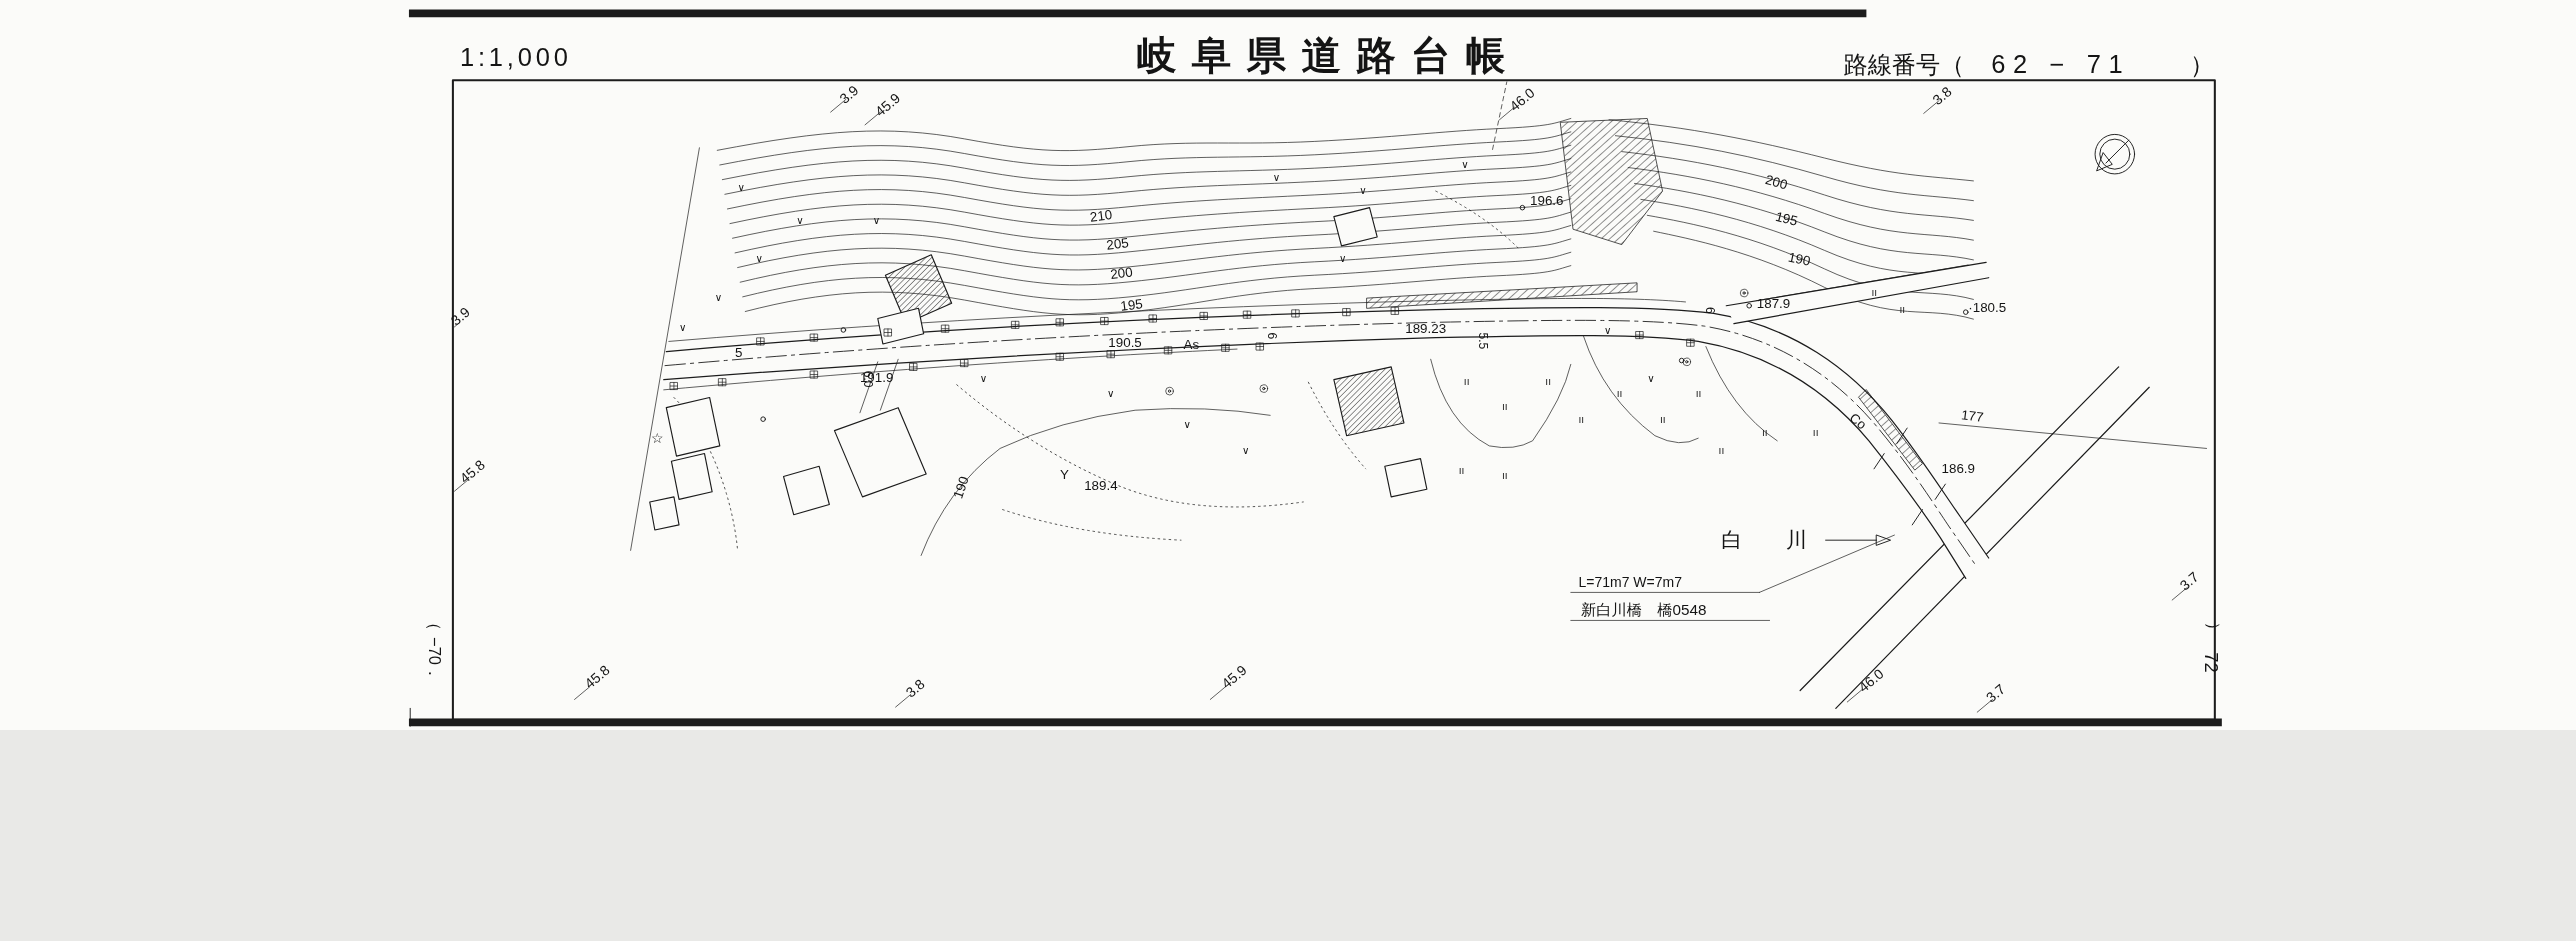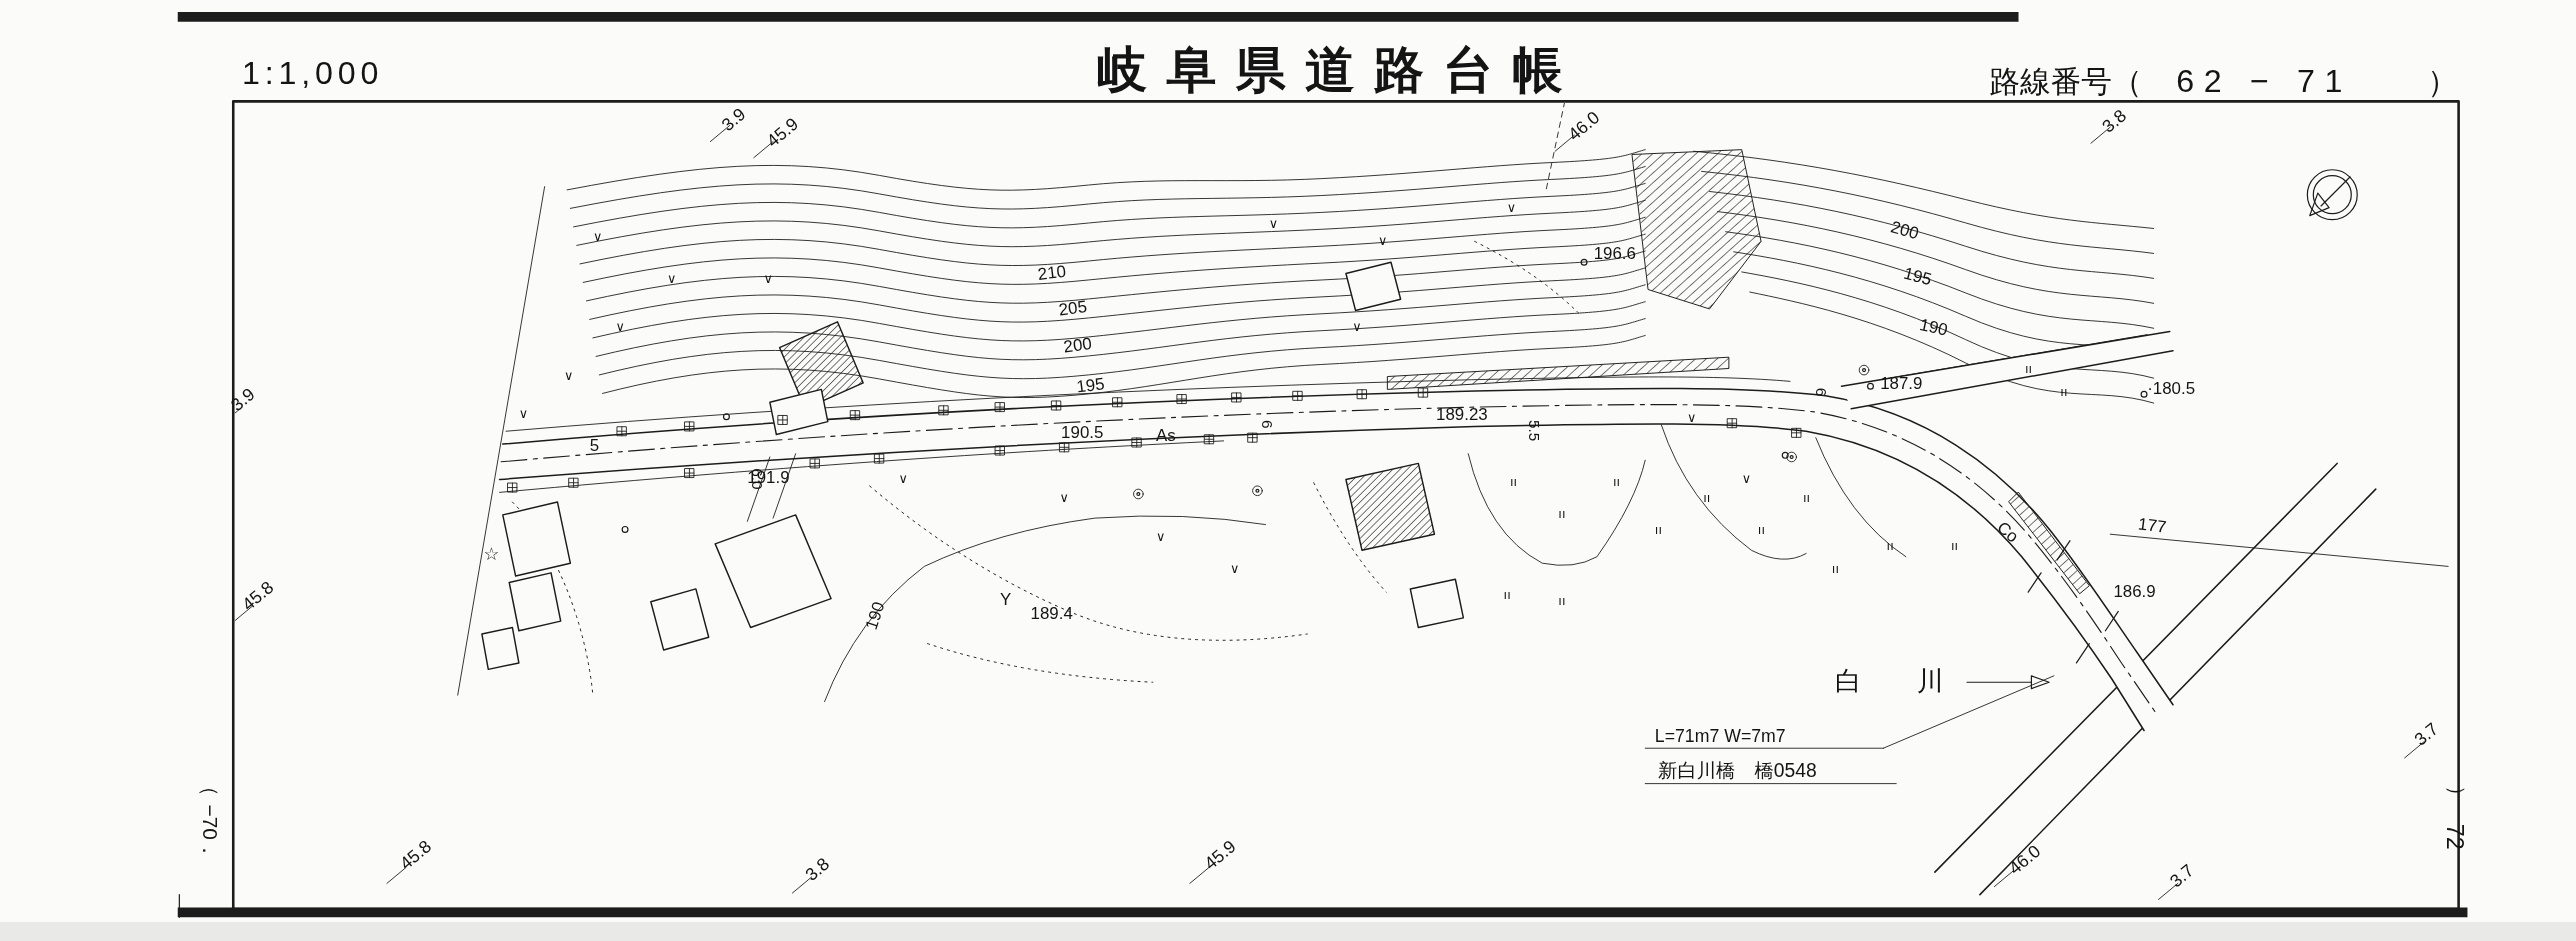--- a/index.html
+++ b/index.html
@@ -1,16 +1,16 @@
 <!DOCTYPE html>
 <html style="font-size:9.6px"><head>
 <meta charset="utf-8">
 <style>
   html,body{margin:0;padding:0;background:#e9e9e7;}
-  .sheet{width:2576px;height:922px;background:#fbfbf9;position:relative;overflow:hidden;
+  .sheet{width:2576px;height:730px;background:#fbfbf9;position:relative;overflow:hidden;
          font-family:"Liberation Sans", sans-serif;}
   svg{display:block;width:100%;height:100%;}
   svg *{vector-effect:none;}
   path,line,rect,circle,polygon,polyline{stroke:#1c1c1c;fill:none;stroke-width:.75;stroke-linecap:round;stroke-linejoin:round;}
   text{fill:#141414;stroke:none;font-family:"Liberation Sans", sans-serif;}
   .t8{font-size:8px}.t9{font-size:9.5px}.t10{font-size:10.5px}.t11{font-size:11px}
   .t12{font-size:12px}.t13{font-size:13px}.t14{font-size:14.5px}.t16{font-size:16.5px}
   .t19{font-size:19px}.t20{font-size:20px}
   .title{font-size:31px;font-weight:700;letter-spacing:12px;}
   .ls3{letter-spacing:3px}.ls6{letter-spacing:6px}.ls9{letter-spacing:9px}

